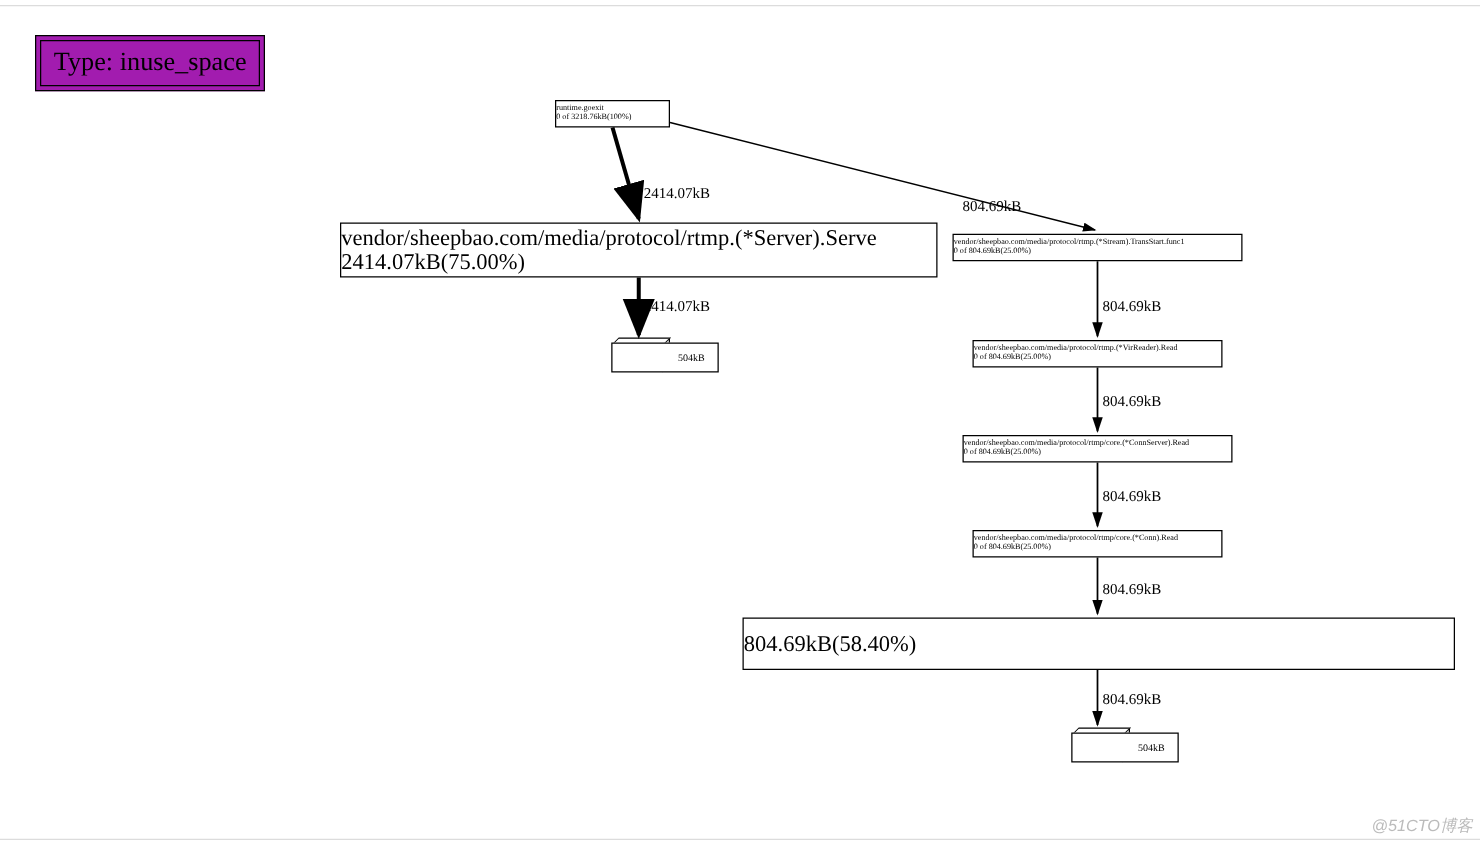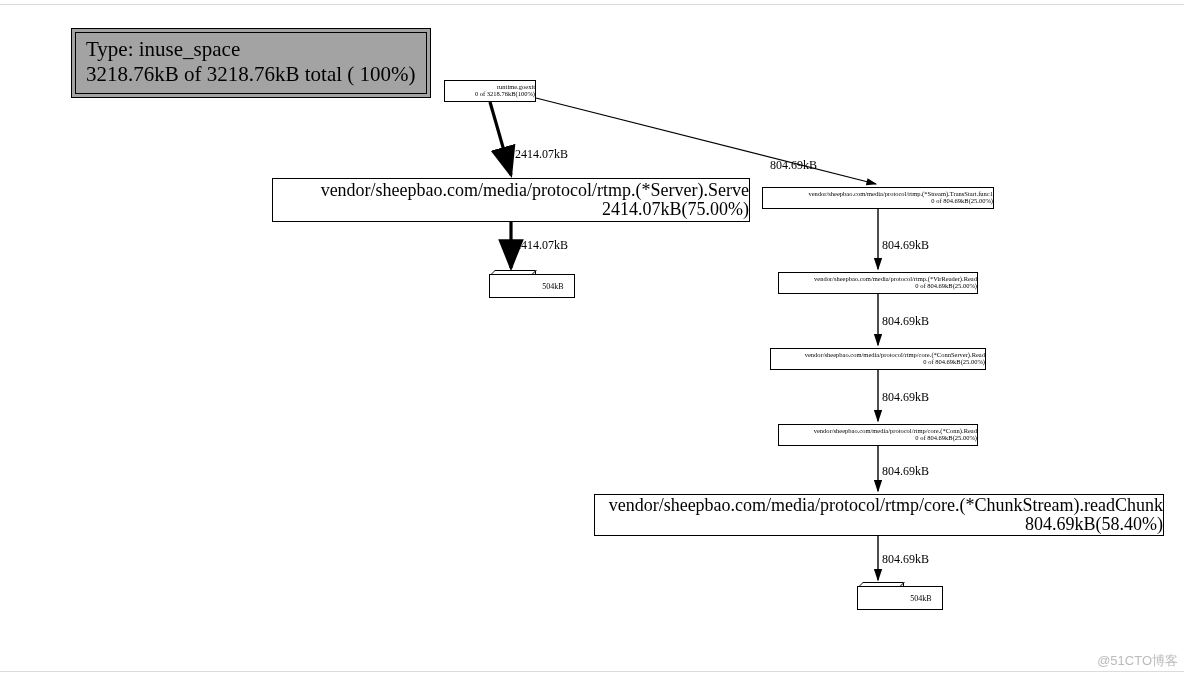--- a/index.html
+++ b/index.html
@@ -26,52 +26,52 @@
     border-top: 1px solid #dcdcdc;
   }
   .watermark {
     position: absolute;
     right: 6px;
     bottom: 6px;
     color: #bbbbbb;
     font-family: Arial, sans-serif;
     font-size: 13px;
     pointer-events: none;
+    font-style: italic;
   }
 
   
   .legend {
     position: absolute;
     left: 28px;
     top: 28px;
     border: 1px solid #000;
     padding: 3px;
-    background: #a3a3a3;
-    margin-left: 43px;
+    background: #a21caf;
   }
   .legend-inner {
     border: 1px solid #000;
     padding: 4px 10px 6px 10px;
   }
   .legend-inner div {
     font-size: 21px;
     line-height: 1.2;
     white-space: nowrap;
   }
 
   
   .node {
     position: absolute;
     border: 1px solid #000;
     background: #fff;
     text-align: center;
     display: flex;
     flex-direction: column;
     justify-content: center;
-    align-items: flex-end;
+    align-items: flex-start;
     box-sizing: border-box;
   }
   .node .line1, .node .line2 {
     line-height: 1.05;
     white-space: nowrap;
   }
   .tiny .line1, .tiny .line2 { font-size: 6.5px; }
   .big  .line1 { font-size: 18px; }
   .big  .line2 { font-size: 18px; font-family: Liberation Serif, serif; }
 
@@ -126,21 +126,20 @@
 </style>
 </head>
 <body>
 
 <div class="topbar"></div>
 <div class="bottombar"></div>
 
 <div class="legend">
   <div class="legend-inner">
     <div>Type: inuse_space</div>
-    <div>3218.76kB of 3218.76kB total (  100%)</div>
   </div>
 </div>
 
 <div class="node tiny" style="left:444px; top:80px; width:92px; height:22px;">
   <span class="line1">runtime.goexit</span>
   <span class="line2">0 of 3218.76kB(100%)</span>
 </div>
 
 <div class="node big" style="left:272px; top:178px; width:478px; height:44px;">
   <span class="line1">vendor/sheepbao.com/media/protocol/rtmp.(*Server).Serve</span>
@@ -161,21 +160,20 @@
   <span class="line1">vendor/sheepbao.com/media/protocol/rtmp/core.(*ConnServer).Read</span>
   <span class="line2">0 of 804.69kB(25.00%)</span>
 </div>
 
 <div class="node tiny" style="left:778px; top:424px; width:200px; height:22px;">
   <span class="line1">vendor/sheepbao.com/media/protocol/rtmp/core.(*Conn).Read</span>
   <span class="line2">0 of 804.69kB(25.00%)</span>
 </div>
 
 <div class="node big" style="left:594px; top:494px; width:570px; height:42px;">
-  <span class="line1">vendor/sheepbao.com/media/protocol/rtmp/core.(*ChunkStream).readChunk</span>
   <span class="line2">804.69kB(58.40%)</span>
 </div>
 
 <div class="cube-wrap" style="left:489px; top:270px; width:48px; height:28px;">
   <div class="cube-top"></div>
   <div class="cube-side"></div>
   <div class="cube-front">
     <span>504kB</span>
   </div>
 </div>

